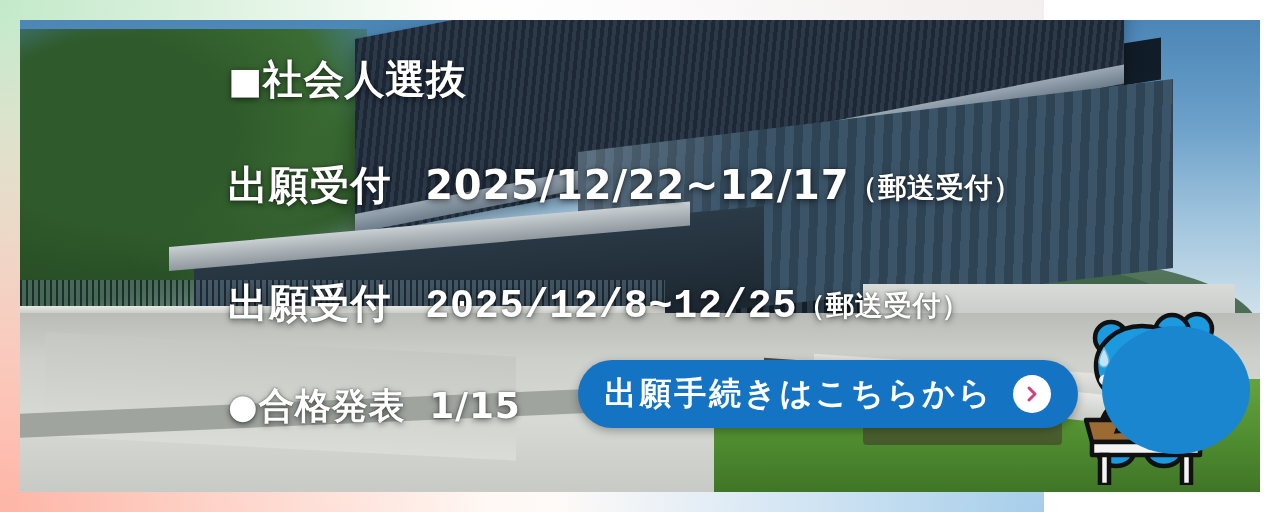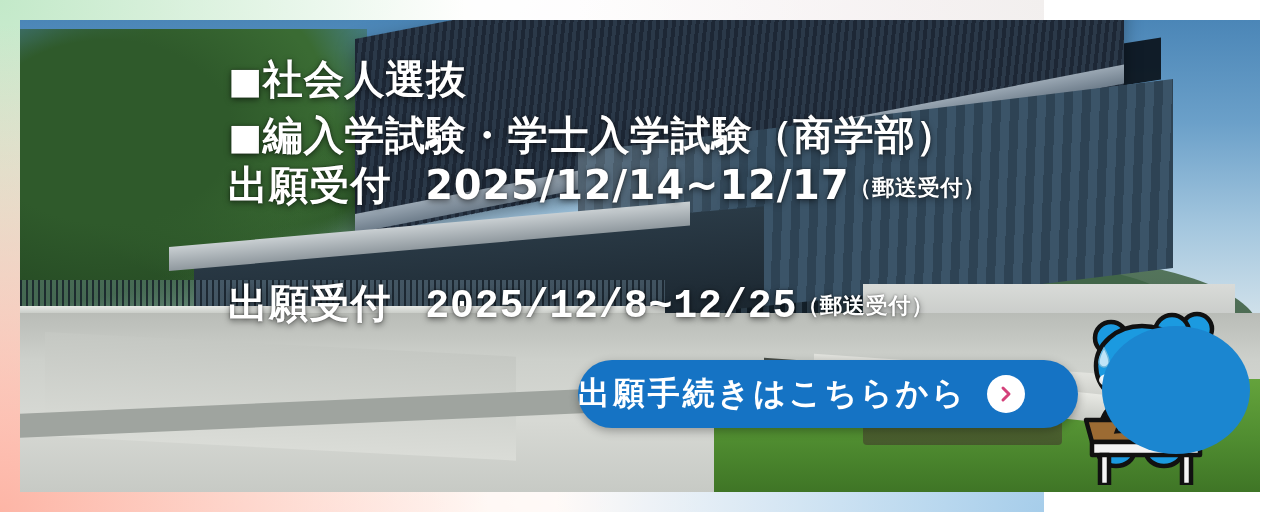--- a/index.html
+++ b/index.html
@@ -154,41 +154,41 @@
 
   
   #textblock {
     position:absolute; left:0; top:0; width:100%; height:100%;
     font-family:"DejaVu Sans","Liberation Sans",sans-serif;
     color:#fff;
     text-shadow:0 2px 6px rgba(0,0,0,.55), 0 0 2px rgba(0,0,0,.5);
   }
   .line { position:absolute; white-space:nowrap; font-weight:700; letter-spacing:.02em; }
   .big   { font-size:40px; }
-  .small { font-size:22px; vertical-align:middle; }
+  .small { font-size:28px; vertical-align:middle; }
   .sq { font-size:36px; line-height:1; }
   .dot { font-size:34px; line-height:1; }
 
   #l1 { left:228px; top:52px;  }
   #l2 { left:228px; top:108px; }
   #l3 { left:228px; top:158px; }
   #l4 { left:228px; top:222px; }
   #l5 { left:228px; top:276px;font-family:Liberation Mono, monospace; }
   #l6 { left:228px; top:338px; font-size:36px; }
   #l7 { left:228px; top:382px; font-size:36px; }
   .gap { display:inline-block; width:34px; }
   .gap-s { display:inline-block; width:24px; }
 
   
   #cta {
     position:absolute; left:578px; top:360px;
     width:500px; height:68px;
     background:#1573c4;
     border-radius:34px;
-    display:flex; align-items:center; 
+    display:flex; align-items:center; justify-content:center;
     gap:20px;
     box-shadow:0 3px 10px rgba(0,0,0,.3);
     cursor:pointer;
   }
   #cta-label {
     color:#fff; font-size:32px; font-weight:700; letter-spacing:.09em;
     font-family:"DejaVu Sans","Liberation Sans",sans-serif;
     text-shadow:none;
   }
   #cta-arrow {
@@ -240,34 +240,34 @@
     <div class="walkway2"></div>
     <div class="planter"></div>
   </div>
 
   <div id="textblock">
 
     <div class="line big" id="l1">
       <span class="sq">■</span><span>社会人選抜</span>
     </div>
 
-    <div class="line big" id="l2">
-      <span class="sq">■</span><span>編入学試験・学士入学試験（商学部）</span>
-    </div>
 
     <div class="line big" id="l3">
-      <span>出願受付</span><span class="gap"></span><span>2025/12/14~12/17</span><span class="small">（郵送受付）</span>
+      <span>出願受付</span><span class="gap"></span><span>2025/12/22~12/17</span><span class="small">（郵送受付）</span>
     </div>
 
 
     <div class="line big" id="l5">
       <span>出願受付</span><span class="gap"></span><span>2025/12/8~12/25</span><span class="small">（郵送受付）</span>
     </div>
 
 
+    <div class="line" id="l7">
+      <span class="dot">●</span><span>合格発表</span><span class="gap-s"></span><span>1/15</span>
+    </div>
   </div>
 
   <div id="cta">
     <span id="cta-label">出願手続きはこちらから</span>
     <span id="cta-arrow">
       <svg width="18" height="18" viewBox="0 0 18 18" aria-hidden="true">
         <path d="M6 3 L12 9 L6 15" fill="none" stroke="#d4417a" stroke-width="3" stroke-linecap="round" stroke-linejoin="round"></path>
       </svg>
     </span>
   </div>

